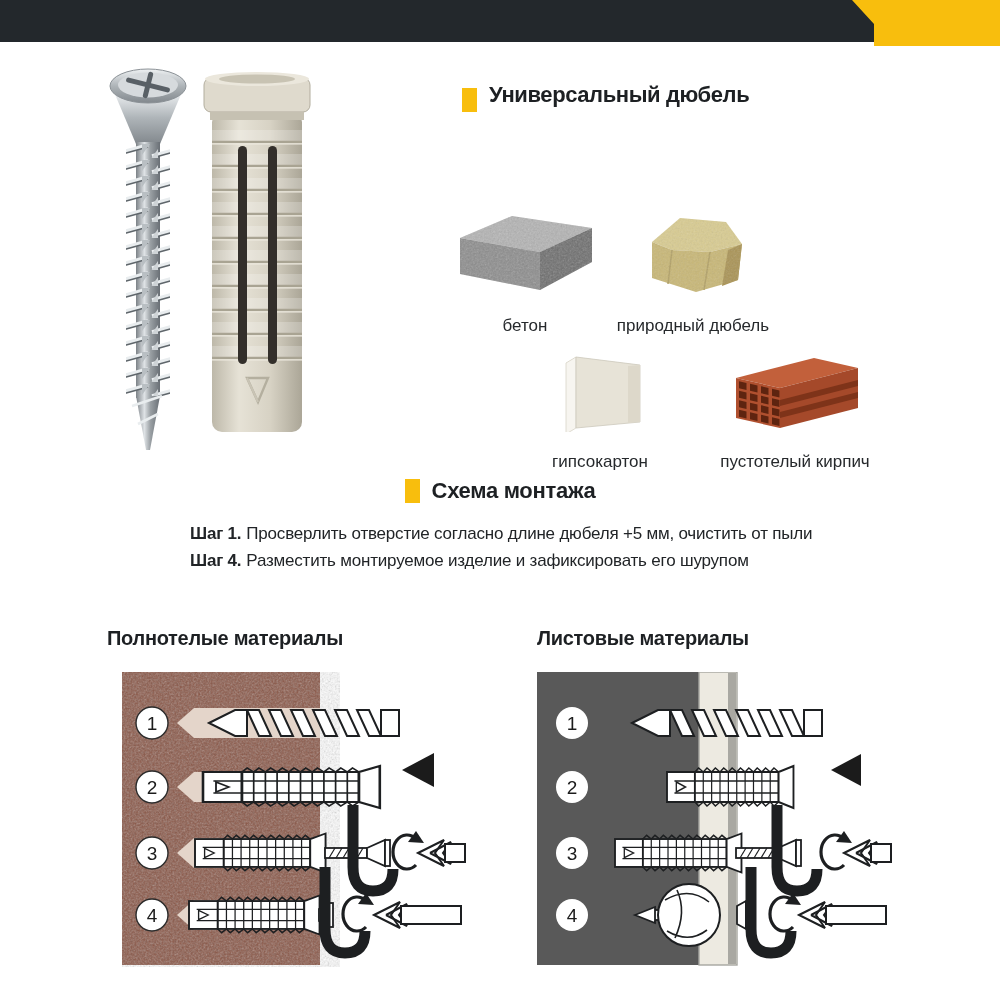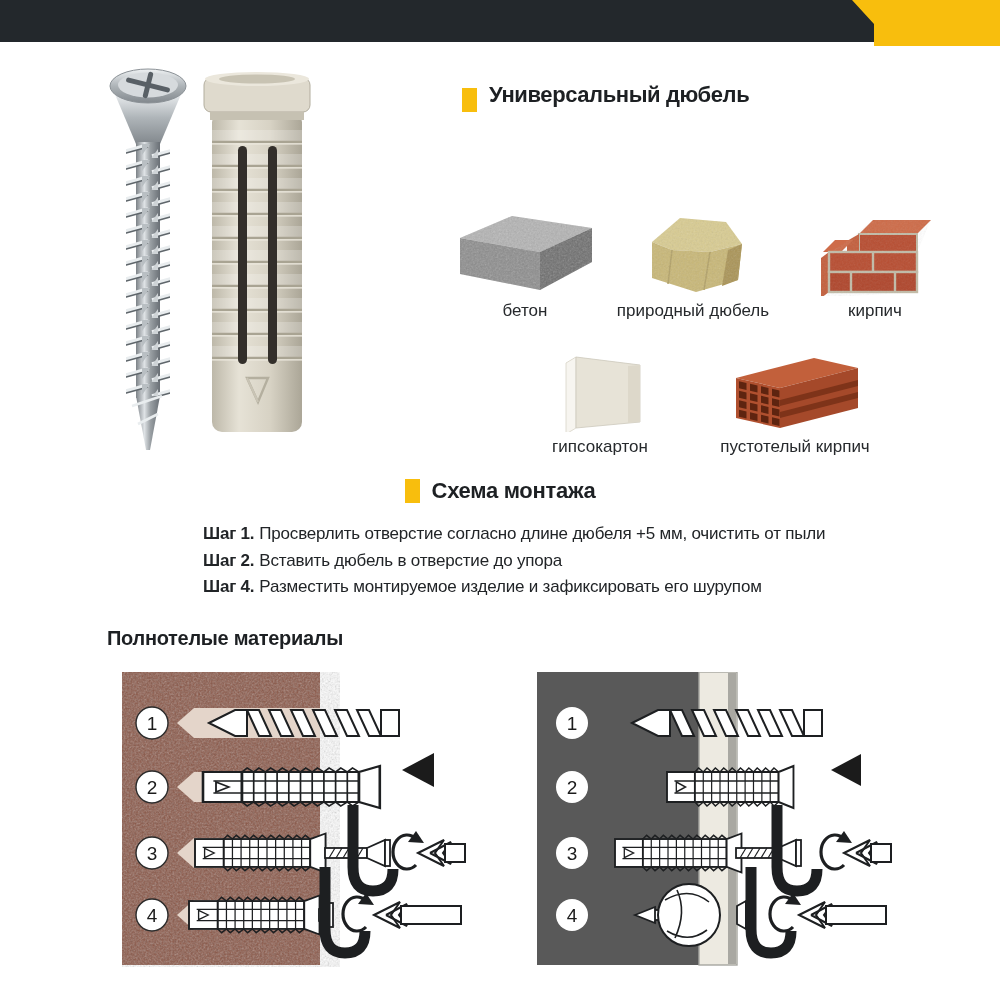--- a/index.html
+++ b/index.html
@@ -11,25 +11,25 @@
   .topbar-accent{right:0;top:0;width:148px;height:46px;background:#F8BE0D;
         clip-path:polygon(0 0,100% 0,100% 100%,22px 100%,22px 24px);}
   
   .accent-sq{width:15px;height:24px;background:#F8BE0D;}
   .title{left:489px;top:82px;font-size:22px;font-weight:bold;letter-spacing:-0.4px;color:#1d2023;}
   .title-accent{left:462px;top:88px;}
   .desc{left:489px;top:131px;font-size:18.5px;line-height:28px;color:#26292d;}
   
   .mat{display:flex;flex-direction:column;align-items:center;}
   .mat .img{height:90px;display:flex;align-items:flex-end;justify-content:center;}
-  .mat .lbl{margin-top:5px;font-size:17px;color:#26292c;text-align:center;white-space:nowrap;}
+  .mat .lbl{margin-top:20px;font-size:17px;color:#26292c;text-align:center;white-space:nowrap;}
   
   .scheme-head{left:250px;top:478px;width:500px;display:flex;justify-content:center;align-items:center;gap:12px;}
   .scheme-head .txt{font-size:22px;font-weight:bold;letter-spacing:-0.3px;}
-  .steps{left:203px;top:521px;width:680px;}
+  .steps{left:190px;top:521px;width:680px;}
   .step-line{font-size:17px;line-height:26.5px;letter-spacing:-0.2px;color:#212427;white-space:nowrap;}
   .step-line b{margin-right:5px;letter-spacing:-0.2px;}
   
   .diag-title{font-size:20px;font-weight:bold;letter-spacing:-0.3px;color:#1d2023;text-align:right;}
   svg text{font-family:"Liberation Sans",sans-serif;}
 </style>
 </head>
 <body>
 
 <div class="page">
@@ -194,40 +194,20 @@
         <polygon points="14,34 42,10 88,14 104,36 72,44 34,42" fill="#d9cc92"></polygon>
         <polygon points="14,34 34,42 72,44 104,36 100,72 58,84 14,70" fill="#c9b878"></polygon>
         <polygon points="104,36 100,72 84,78 90,42" fill="#ab9558"></polygon>
         <path d="M34,42 L30,76 M72,44 L66,82" stroke="#b2a167" stroke-width="1.5" fill="none"></path>
         <rect x="0" y="0" width="110" height="88" clip-path="url(#st)" filter="url(#f-noise)" opacity="0.22"></rect>
       </svg>
     </div>
     <div class="lbl">природный дюбель</div>
   </div>
 
-  <div class="abs mat" style="left:800px;top:206px;width:150px">
-    <div class="img">
-      <svg width="112" height="88" viewBox="0 0 112 88">
-        <polygon points="40,26 54,12 112,12 98,26" fill="#ce6c49"></polygon>
-        <rect x="40" y="26" width="58" height="18" fill="#b84e32" stroke="#c2bca8" stroke-width="2"></rect>
-        <polygon points="28,33 40,26 40,44 28,51" fill="#c4603e"></polygon>
-        <polygon points="4,44 16,32 34,32 22,44" fill="#ce6c49"></polygon>
-        <polygon points="2,50 10,44 10,84 2,90" fill="#c4603e"></polygon>
-        <g stroke="#c2bca8" stroke-width="2.4">
-          <rect x="10" y="44" width="88" height="20" fill="#b84e32"></rect>
-          <rect x="10" y="64" width="88" height="20" fill="#b0472d"></rect>
-          <line x1="54" y1="44" x2="54" y2="64"></line>
-          <line x1="32" y1="64" x2="32" y2="84"></line>
-            <line x1="76" y1="64" x2="76" y2="84"></line>
-        </g>
-        <rect x="0" y="0" width="112" height="88" filter="url(#f-noise)" opacity="0.14" clip-path="polygon(28px 33px, 54px 12px, 112px 12px, 98px 44px, 98px 84px, 2px 90px, 2px 50px)"></rect>
-      </svg>
-    </div>
-    <div class="lbl">кирпич</div>
-  </div>
 
   <div class="abs mat" style="left:700px;top:342px;width:190px">
     <div class="img">
       <svg width="135" height="88" viewBox="0 0 135 88">
         <polygon points="8,34 52,44 130,24 86,14" fill="#c2603b"></polygon>
         <polygon points="52,44 130,24 130,64 52,84" fill="#a5492a"></polygon>
         <polygon points="52,56 130,36 130,42 52,62" fill="#7e3319"></polygon>
         <polygon points="52,68 130,48 130,54 52,74" fill="#7e3319"></polygon>
         <polygon points="8,34 52,44 52,84 8,74" fill="#b0502f"></polygon>
         <g transform="translate(8,34) skewY(12.8)" fill="#5e2410">
@@ -265,25 +245,25 @@
     <div class="lbl">гипсокартон</div>
   </div>
 
   <div class="abs scheme-head">
     <div class="accent-sq"></div>
     <div class="txt">Схема монтажа</div>
   </div>
 
   <div class="abs steps">
     <div class="step-line"><b>Шаг 1.</b><span>Просверлить отверстие согласно длине дюбеля +5 мм, очистить от пыли</span></div>
-    <div class="step-line"><b>Шаг 2.</b><span>Вставить дюбель в отверстие до упора</span></div>
     <div class="step-line"><b>Шаг 4.</b><span>Разместить монтируемое изделие и зафиксировать его шурупом</span></div>
   </div>
 
   <div class="abs diag-title" style="left:107px;top:627px">Полнотелые материалы</div>
+  <div class="abs diag-title" style="left:537px;top:627px">Листовые материалы</div>
 
   <svg class="abs" style="left:122px;top:672px" width="345" height="295" viewBox="0 0 345 295">
     <rect x="0" y="0" width="198" height="293" fill="#8A5646"></rect>
     <rect x="0" y="0" width="198" height="293" filter="url(#f-noise)" opacity="0.5"></rect>
     <g fill="#E4D5CA">
       <polygon points="55,51 72,36 198,36 198,66 72,66"></polygon>
       <polygon points="55,115 72,100 198,100 198,130 72,130"></polygon>
       <polygon points="55,181 72,166 198,166 198,196 72,196"></polygon>
       <polygon points="55,243 72,228 198,228 198,258 72,258"></polygon>
     </g>

